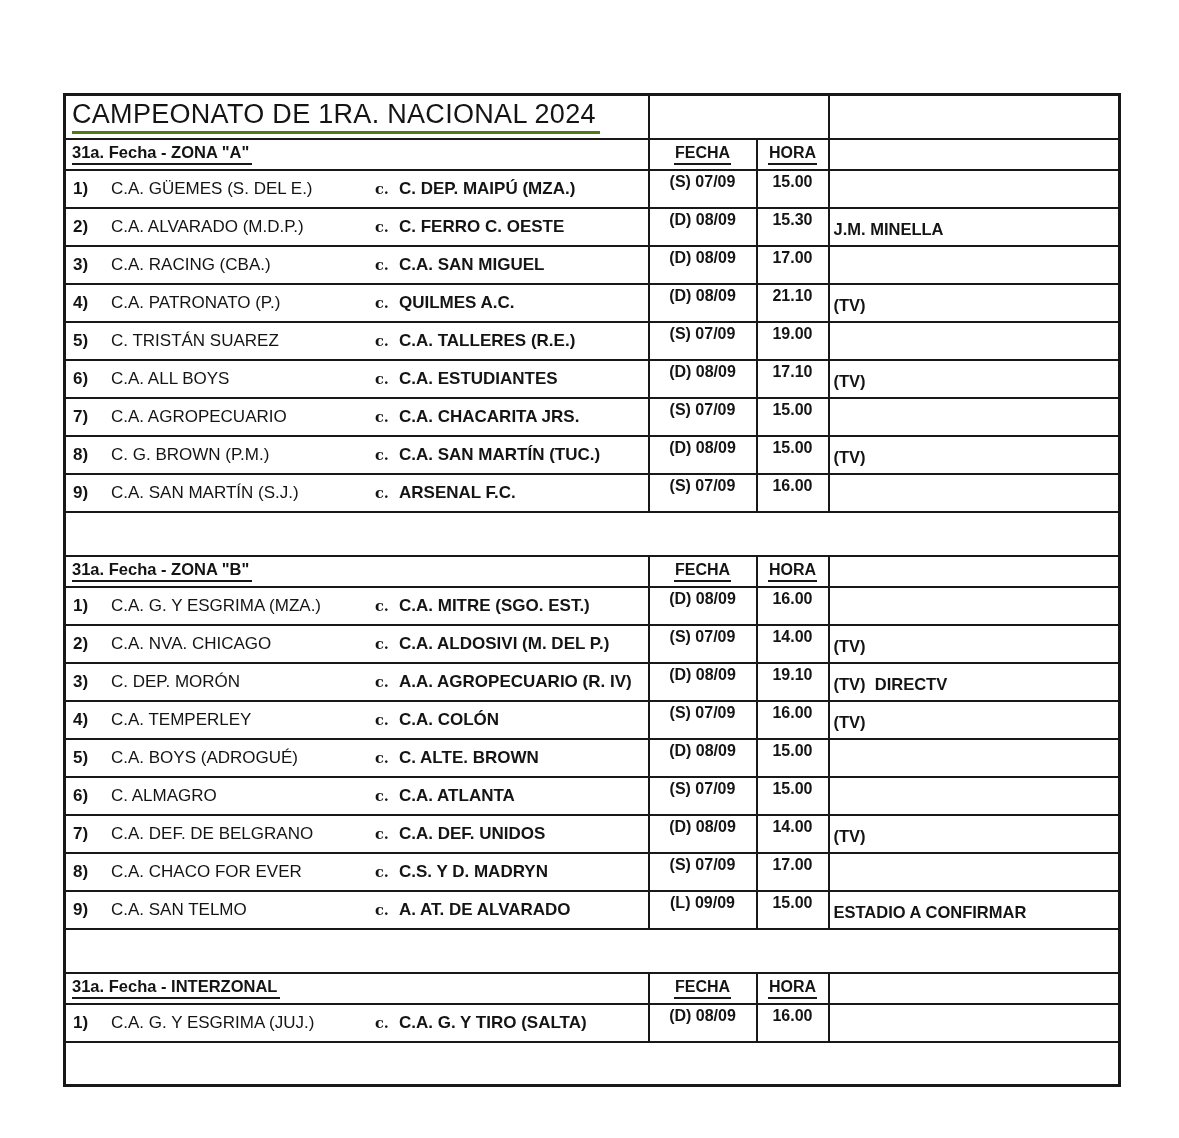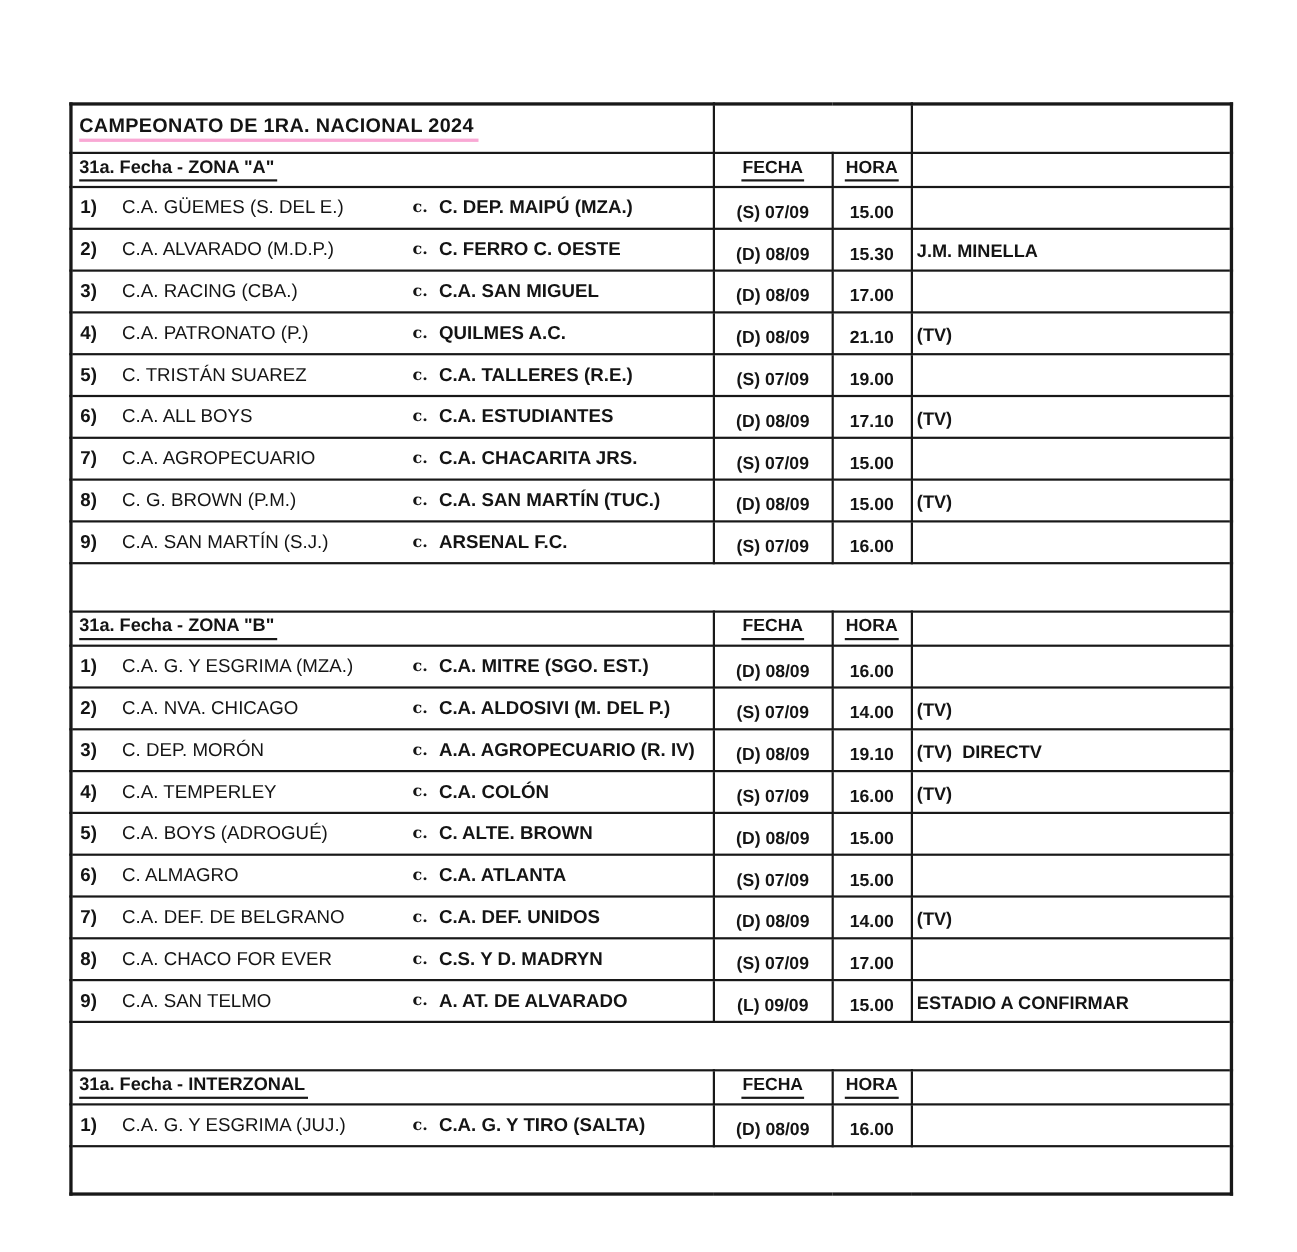--- a/index.html
+++ b/index.html
@@ -28,22 +28,22 @@
   
   tr.r-title{height:44px;}
   tr.r-sec{height:31px;}
   tr.r-match{height:38px;}
   tr.r-spacer{height:44px;}
   tr.r-spacer td{border-left:none;border-right:none;}
 
   
   .u-title{
     display:inline-block;
-    font-weight:bold;font-size:18px;letter-spacing:.3px;
-    border-bottom:3px solid #f9a8d4;
+    font-weight:normal;font-size:27px;letter-spacing:.3px;
+    border-bottom:3px solid #4d7c0f;
     margin-left:6px;padding:0 4px 1px 0;
     white-space:nowrap;
   }
   
   .u-sec{
     display:inline-block;
     font-weight:bold;font-size:16.5px;
     border-bottom:2.5px solid #181818;
     margin-left:6px;padding:0 3px 1px 0;
     white-space:nowrap;
@@ -60,21 +60,21 @@
   .m-row{display:flex;align-items:center;height:100%;}
   .m-num{flex:0 0 38px;padding-left:7px;font-weight:bold;font-size:17px;}
   .m-home{flex:0 0 264px;font-weight:normal;font-size:17px;white-space:nowrap;}
   .m-sep{flex:0 0 24px;font-family:"DejaVu Serif",serif;font-weight:bold;font-size:14.5px;}
   .m-away{flex:1;font-weight:bold;font-size:17px;white-space:nowrap;}
 
   tr.r-match td.c-fecha,
   tr.r-match td.c-hora{
     font-weight:bold;font-size:16px;
     vertical-align:bottom;
-    padding-bottom:4px;
+    padding-bottom:16px;
   }
   tr.r-match td.c-note{
     font-weight:bold;font-size:16.5px;
     vertical-align:bottom;
     padding:0 0 6px 4px;
     white-space:pre;
   }
 </style>
 </head>
 <body>

